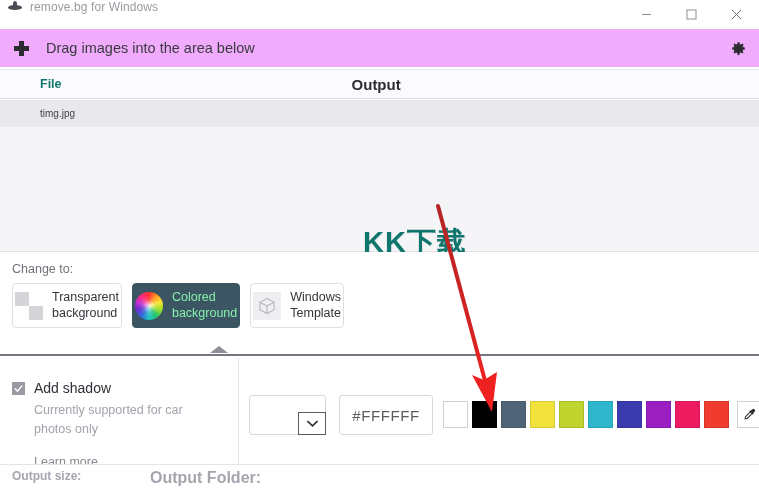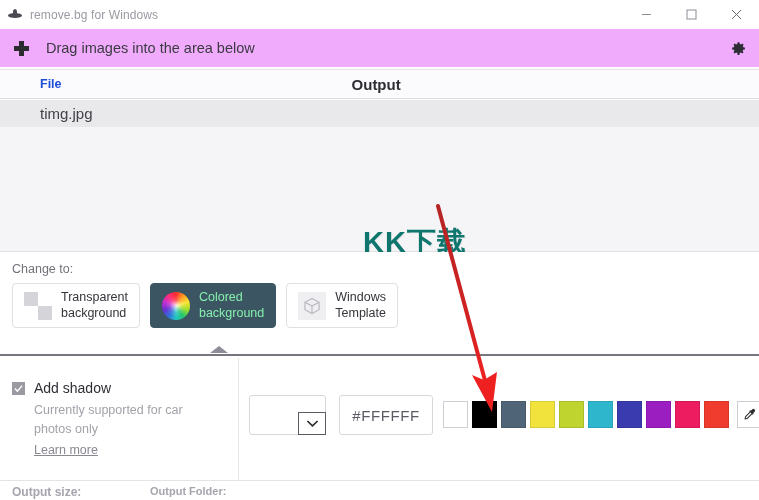--- a/index.html
+++ b/index.html
@@ -13,21 +13,21 @@
     position: relative;
     width: 759px; height: 500px;
     background: #ffffff;
   }
 
   
   .titlebar {
     position: absolute; top: 0; left: 0;
     width: 759px; height: 29px;
     background: #ffffff;
-    display: flex; align-items: center;
+    display: flex; 
   }
   .app-icon {
     width: 14px; height: 14px;
     margin-left: 8px; margin-right: 8px;
     position: relative;
   }
   .app-icon::before {
     content: "";
     position: absolute; left: 0; top: 5px;
     width: 14px; height: 5px;
@@ -90,31 +90,31 @@
 
   
   .list-header {
     position: absolute; top: 69px; left: 0;
     width: 759px; height: 30px;
     background: #fbfafc;
     border-top: 1px solid #e6e5e9;
     border-bottom: 1px solid #dedde2;
     display: flex; align-items: center;
   }
-  .col-file { margin-left: 40px; font-size: 12.5px; font-weight: bold; color: #1d4ed8; }
+  .col-file { margin-left: 40px; font-size: 12.5px; font-weight: bold; color: #0f766e; }
   .col-output { margin-left: 290px; font-size: 15px; font-weight: bold; color: #2d2d33; }
 
   
   .file-row {
     position: absolute; top: 100px; left: 0;
     width: 759px; height: 27px;
     background: #e9e8eb;
     display: flex; align-items: center;
   }
-  .file-name { margin-left: 40px; font-size: 15px; color: #41414a; }
+  .file-name { margin-left: 40px; font-size: 10px; color: #41414a; }
 
   
   .drop-area {
     position: absolute; top: 127px; left: 0;
     width: 759px; height: 125px;
     background: #f5f4f6;
     border-bottom: 1px solid #e1e0e5;
   }
 
   
@@ -153,21 +153,21 @@
   .mode-row {
     position: absolute; left: 12px; top: 31px;
     display: flex; gap: 10px;
   }
   .mode-btn {
     height: 45px;
     border: 1px solid #e0dfe4;
     border-radius: 4px;
     background: #ffffff;
     display: flex; align-items: center;
-    padding: 0 11px;
+    padding: 0 2px;
     gap: 9px;
   }
   .mode-btn.selected {
     background: #3b5563;
     border-color: #3b5563;
   }
   .mode-btn .mode-text {
     font-size: 12.5px; color: #35343b; line-height: 1.25;
   }
   .mode-btn.selected .mode-text { color: #86efac; }
@@ -230,21 +230,21 @@
     flex: none;
   }
   .chk svg { display: block; }
   .shadow-title { font-size: 14px; color: #2f2f36; }
   .shadow-desc {
     margin-top: 5px; margin-left: 22px;
     font-size: 12.5px; color: #a3a2ab; line-height: 1.5;
     width: 175px;
   }
   .learn-more {
-    margin-left: 22px; margin-top: 4px;
+    margin-left: 22px; margin-top: 16px;
     display: inline-block;
     font-size: 12.5px; color: #8a8992;
     text-decoration: underline;
   }
   .vdiv {
     position: absolute; left: 238px; top: 358px;
     width: 1px; height: 122px; background: #e4e3e8;
   }
 
   
@@ -284,27 +284,27 @@
   .eyedrop {
     width: 25px; height: 27px;
     border: 1px solid #cfced4;
     background: #ffffff;
     display: flex; align-items: center; justify-content: center;
     margin-left: 4px;
   }
 
   
   .statusbar {
-    position: absolute; top: 480px; left: 0;
+    position: absolute; top: 464px; left: 0;
     width: 759px; height: 20px;
     background: #ffffff;
     border-top: 1px solid #e4e3e8;
   }
   .st-size { position: absolute; left: 12px; top: 4px; font-size: 12px; font-weight: bold; color: #a6a5ae; }
-  .st-folder { position: absolute; left: 150px; top: 4px; font-size: 11px; font-weight: bold; color: #a6a5ae; }
+  .st-folder { position: absolute; left: 150px; top: 4px; font-size: 16px; font-weight: bold; color: #a6a5ae; }
 
   
   .annot { position: absolute; left: 0; top: 0; width: 759px; height: 500px; pointer-events: none; }
 </style>
 </head>
 <body>
 
 <div id="app">
 
   <div class="titlebar">

